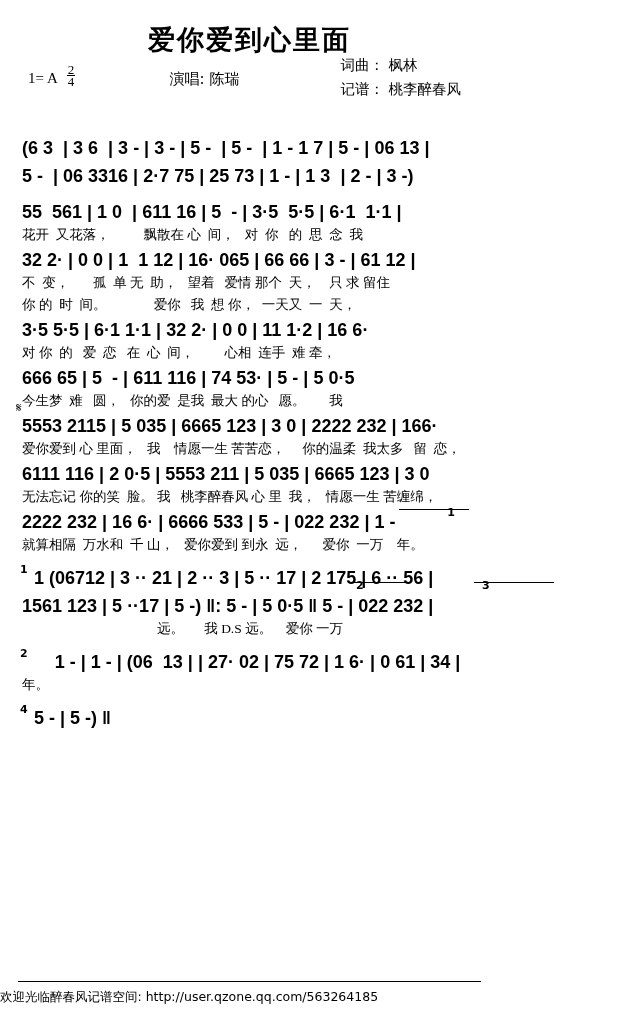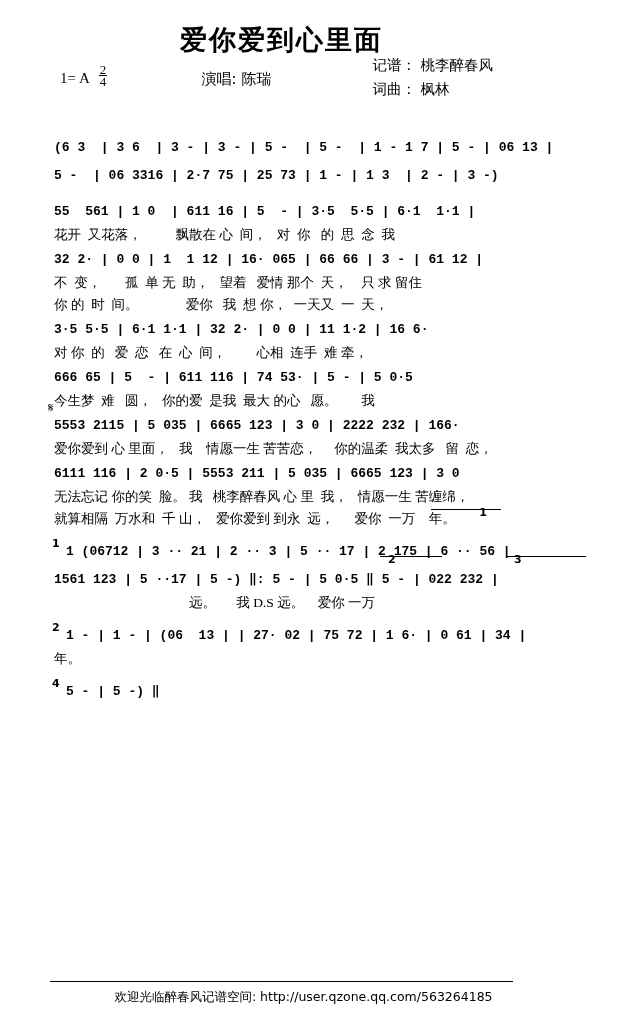--- a/index.html
+++ b/index.html
@@ -4,21 +4,21 @@
 <style>
   html,body{margin:0;padding:0;}
   body{
     width:631px;height:1016px;
     background:#ffffff;
     font-family:"Liberation Serif", serif;
     color:#000;
     position:relative;
     overflow:hidden;
   }
-  .sheet{position:relative;width:499px;height:1016px;margin-left:32px;}
+  .sheet{position:relative;width:499px;height:1016px;}
 
   
   .title{
     text-align:center;
     font-family:"DejaVu Sans", sans-serif;
     font-weight:bold;
     font-size:27px;
     letter-spacing:2px;
     margin:0;
     padding-top:22px;
@@ -54,23 +54,23 @@
     line-height:11px;
     text-align:center;
   }
   .meter b{display:block;font-weight:normal;border-bottom:1.2px solid #000;padding:0 1px;}
   .meter i{display:block;font-style:normal;padding:0 1px;}
 
   
   .sys{position:relative;margin:0 18px;}
   .row{
     position:relative;
-    font-family:Liberation Mono, monospace;
+    font-family:Liberation Sans, sans-serif;
     font-weight:bold;
-    font-size:13px;
+    font-size:18px;
     letter-spacing:0px;
     white-space:pre;
     line-height:26px;
     height:26px;
     padding-left:4px;
   }
   .lyr{
     position:relative;
     font-family:Liberation Serif, serif;
     font-size:13.5px;
@@ -80,24 +80,23 @@
     padding-left:4px;
     font-weight:normal;
   }
   .blk{margin-bottom:2px;}
   .gap{height:8px;}
 
   .footer{
     position:absolute;
     left:0;right:0;
     bottom:10px;
-    text-align:center;
+    text-align:left;
     font-size:12.5px;
     font-family:"DejaVu Sans", sans-serif;
-    padding-left:44px;
   }
   .hr{
     position:absolute;
     left:18px;right:18px;
     bottom:34px;
     border-top:1px solid #000;
     height:0;
   }
   .seg{position:absolute;border-top:1.6px solid #000;height:0;}
   .seg.thin{border-top:1.2px solid #000;}
@@ -115,22 +114,22 @@
 </style>
 </head>
 <body>
 
 <div class="sheet">
 
   <h1 class="title">爱你爱到心里面</h1>
   <div class="singer">演唱: 陈瑞</div>
 
   <div class="credits">
+    <div>词曲：  枫林</div>
     <div>记谱：  桃李醉春风</div>
-    <div>词曲：  枫林</div>
   </div>
 
   <div class="keysig">
     <span>1= A</span>
     <span class="meter">
       <b>2</b>
       <i>4</i>
     </span>
   </div>
 
@@ -177,20 +176,21 @@
     </div>
 
     <div class="blk">
       <div class="row">6111 116 | 2 0·5 | 5553 211 | 5 035 | 6665 123 | 3 0</div>
       <div class="lyr">无法忘记 你的笑  脸。 我   桃李醉春风 心 里  我，   情愿一生 苦缠绵，</div>
     </div>
 
     <div class="blk" style="position:relative;">
       <span class="mark" style="right:26px;top:-3px;">1</span>
       <div class="seg thin" style="right:12px;top:0;width:70px;"></div>
+      <div class="row">2222 232 | 16 6· | 6666 533 | 5 - | 022 232 | 1 -</div>
       <div class="lyr">就算相隔  万水和  千 山，   爱你爱到 到永  远，      爱你  一万    年。</div>
     </div>
 
     <div class="gap"></div>
 
     <div class="blk" style="position:relative;">
       <span class="mark" style="left:2px;top:-2px;">1</span>
       <div class="row" style="padding-left:16px;">1 (06712 | 3 ·· 21 | 2 ·· 3 | 5 ·· 17 | 2 175 | 6 ·· 56 |</div>
     </div>
 

